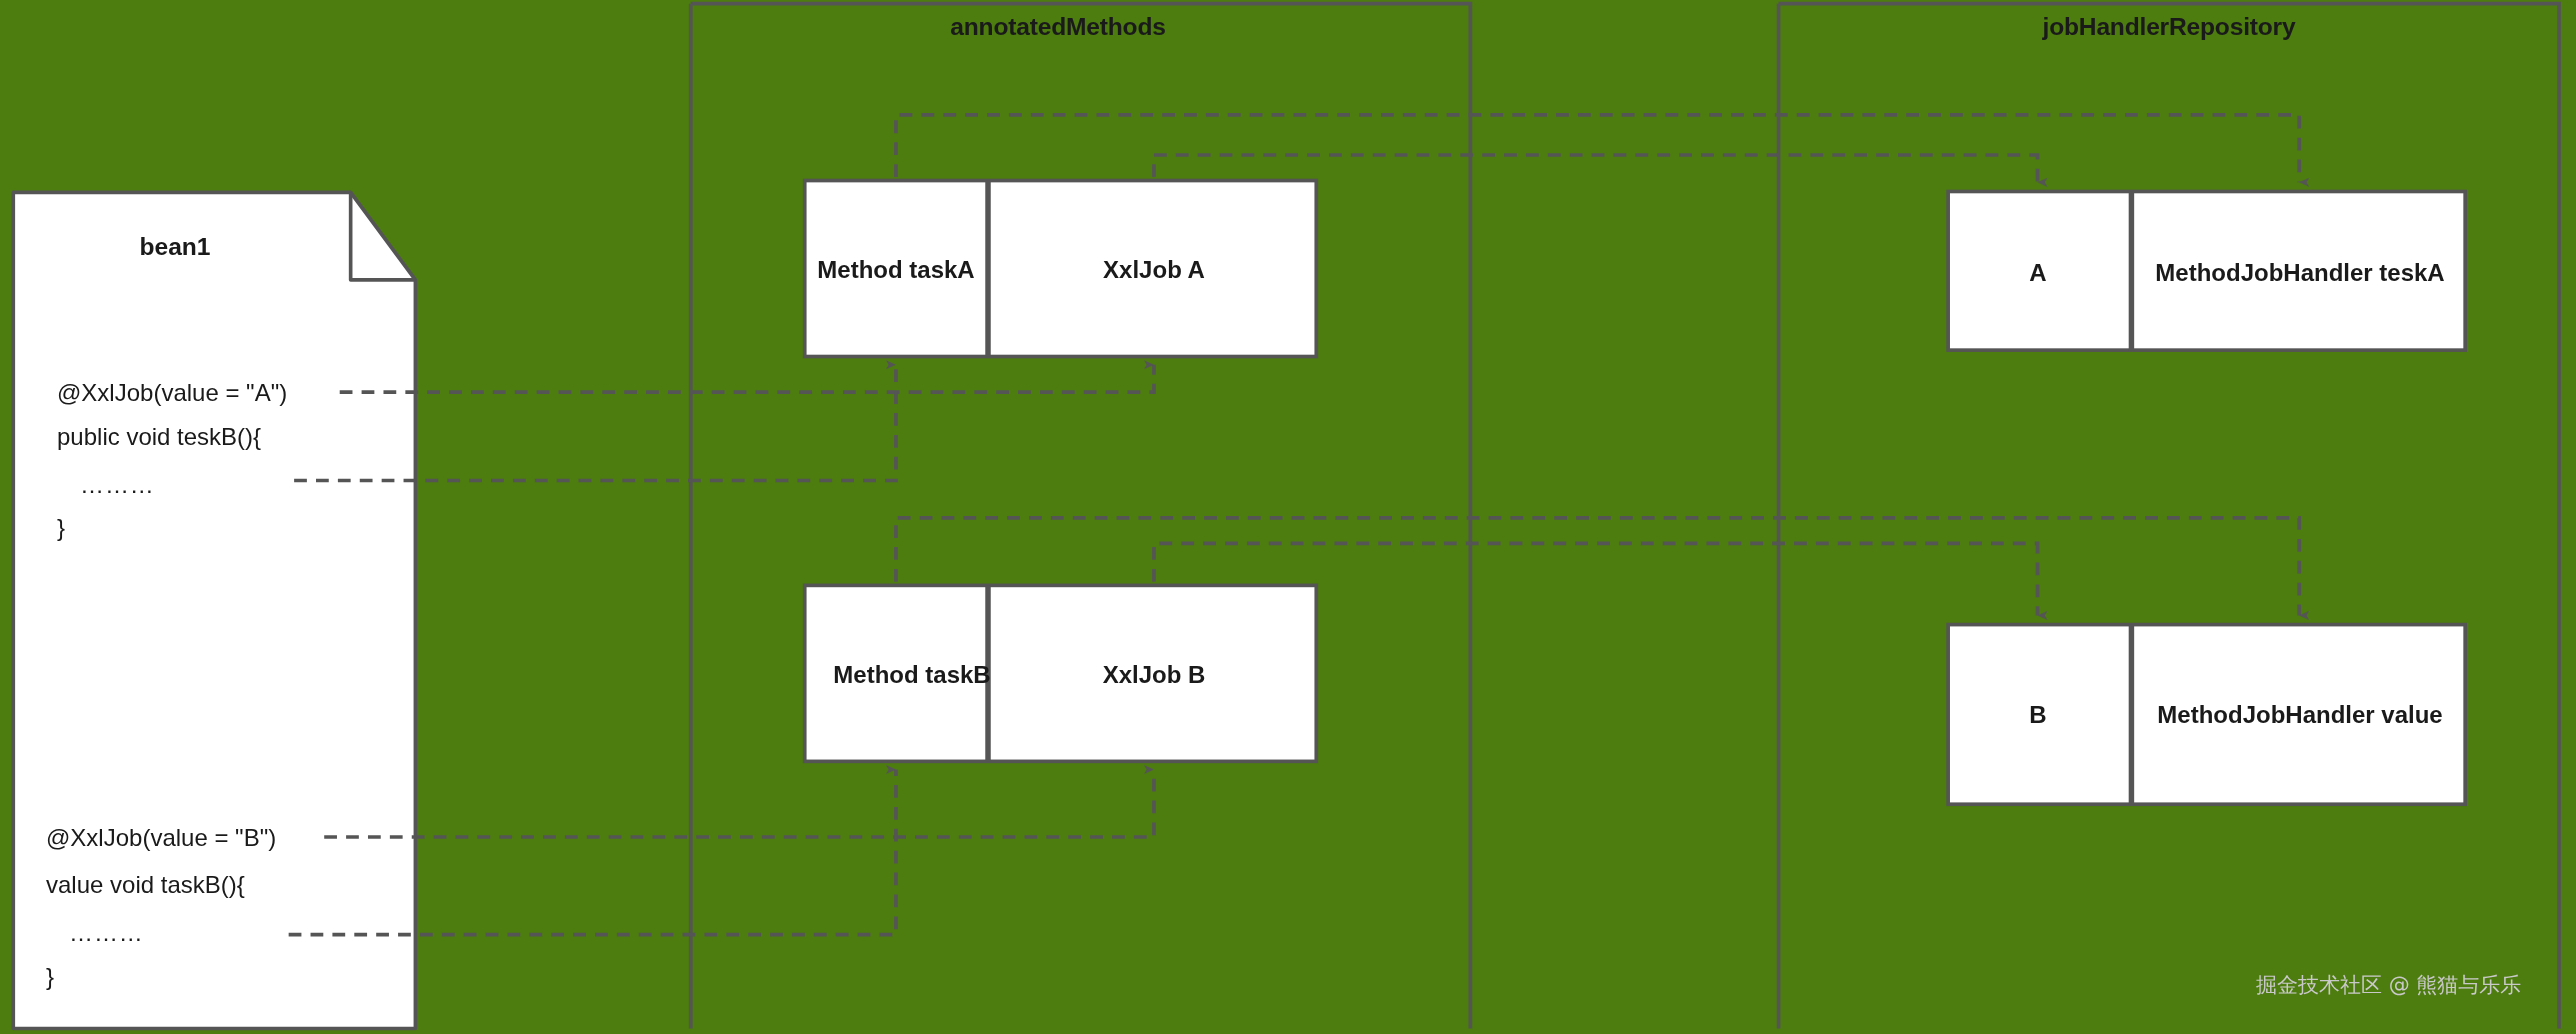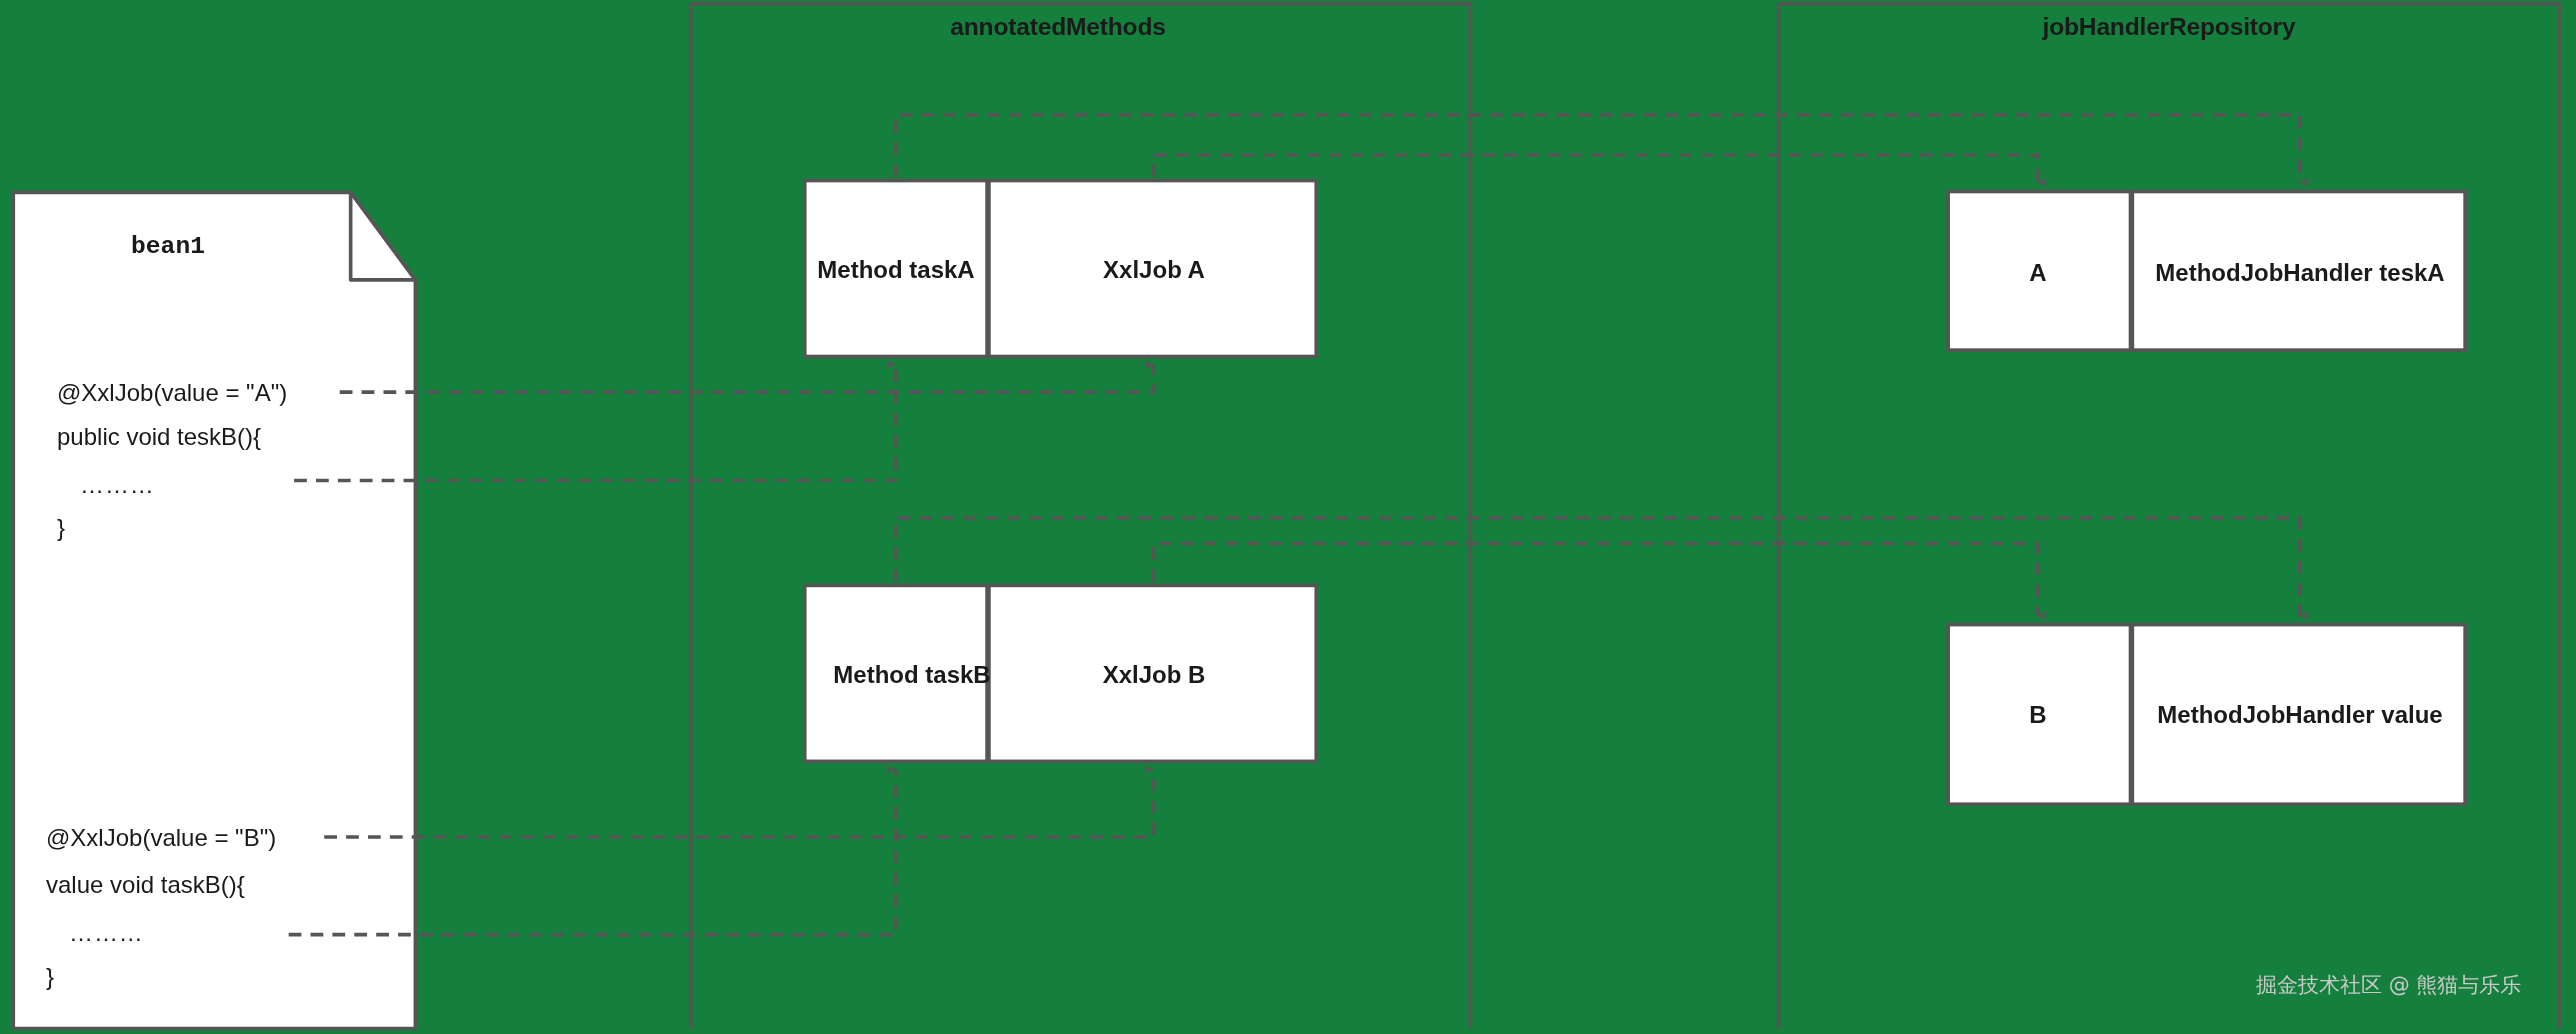--- a/index.html
+++ b/index.html
@@ -7,21 +7,21 @@
     padding: 0;
     background: #ffffff;
   }
   body {
     font-family: "Liberation Sans", sans-serif;
   }
   #canvas {
     position: relative;
     width: 2576px;
     height: 1034px;
-    background: #15803d;
+    background: #4d7c0f;
     overflow: hidden;
   }
   svg.layer {
     position: absolute;
     left: 0;
     top: 0;
     width: 2576px;
     height: 1034px;
     pointer-events: none;
   }
@@ -137,21 +137,21 @@
 
     <g>
       <path d="M 1265,638 L 1265,596 L 2234,596 L 2234,675" fill="none" stroke="#555555" stroke-width="4" stroke-dasharray="14,10" marker-end="url(#arrowDown)"></path>
     </g>
   </svg>
 
   <div class="lbl panel-title ctr" style="left:1058px; top:12.8px;">annotatedMethods</div>
 
   <div class="lbl panel-title ctr" style="left:2169px; top:12.8px;">jobHandlerRepository</div>
 
-  <div class="lbl bean-title ctr" style="left:168px; top:233px;font-family:Liberation Mono, monospace;">bean1</div>
+  <div class="lbl bean-title ctr" style="left:175px; top:233px;">bean1</div>
 
   <div class="lbl code-line" style="left:57px; top:379px;">@XxlJob(value = "A")</div>
   <div class="lbl code-line" style="left:57px; top:423px;">public void teskB(){</div>
   <div class="lbl code-line" style="left:80px; top:471px; letter-spacing:0.9px;">………</div>
   <div class="lbl code-line" style="left:57px; top:514px;">}</div>
 
   <div class="lbl code-line" style="left:46px; top:824px;">@XxlJob(value = "B")</div>
   <div class="lbl code-line" style="left:46px; top:871px;">value void taskB(){</div>
   <div class="lbl code-line" style="left:69px; top:919px; letter-spacing:0.9px;">………</div>
   <div class="lbl code-line" style="left:46px; top:963px;">}</div>

